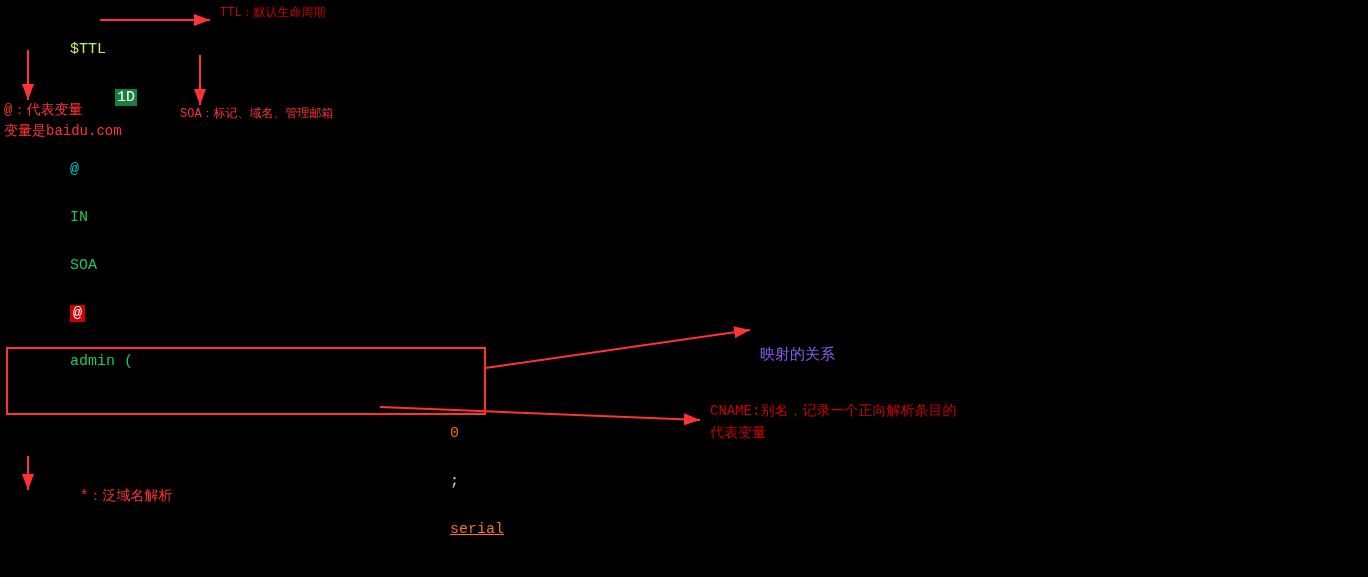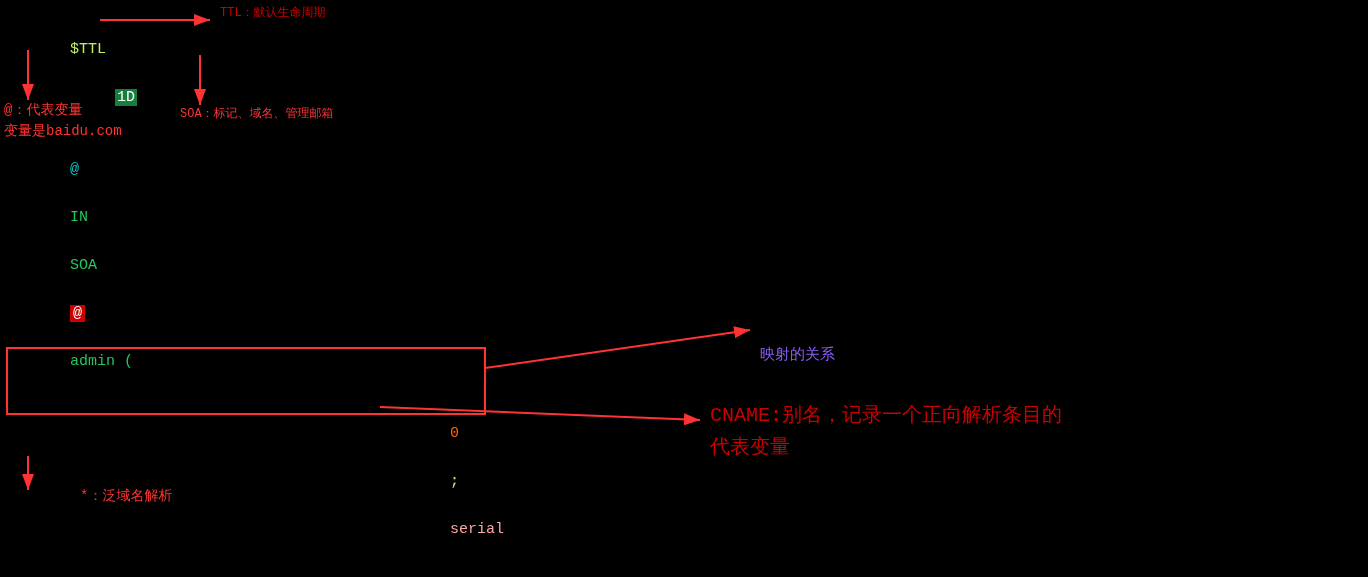--- a/index.html
+++ b/index.html
@@ -20,21 +20,21 @@
       height: 100%;
       position: relative;
       padding: 10px 16px;
     }
 
     
     .white { color: #bef264; }
     .cyan { color: #00cccc; }
     .green { color: #22c55e; }
     .orange { color: #ff6600; }
-    .magenta { color: #fca5a5; }
+    .magenta { color: #f97316; text-decoration: underline; }
     .bg-red { background: #15803d; color: #fff; padding: 0 2px; margin-left: 45px; }
     .at-red { background: #cc0000; color: #ffffff; padding: 0 3px; }
 
     
     .annotation {
       position: absolute;
       color: #ff3333;
       font-size: 14px;
       font-family: 'Courier New', Courier, monospace;
       pointer-events: none;
@@ -142,21 +142,21 @@
   </div>
 
   <div class="annotation" style="top: 105px; left: 180px; color: #ff3333; font-size:12px;">
     <span>SOA：标记、域名、管理邮箱</span>
   </div>
 
   <div class="annotation" style="top: 308px; left: 760px; color: #8b5cf6; font-size:15px;margin-top:37px;">
     <span>映射的关系</span>
   </div>
 
-  <div class="annotation" style="top: 400px; left: 710px; color: #cc0000; font-size:20px; line-height:1.6;">
+  <div class="annotation" style="top: 400px; left: 710px; color: #cc0000; font-size:14px; line-height:1.6;">
     <div>CNAME:别名，记录一个正向解析条目的</div>
     <div>代表变量</div>
   </div>
 
   <div class="annotation" style="top: 487px; left: 80px; color: #ff3333; font-size:14px;text-align:center;">
     <span>*：泛域名解析</span>
   </div>
 
 </div>
 

